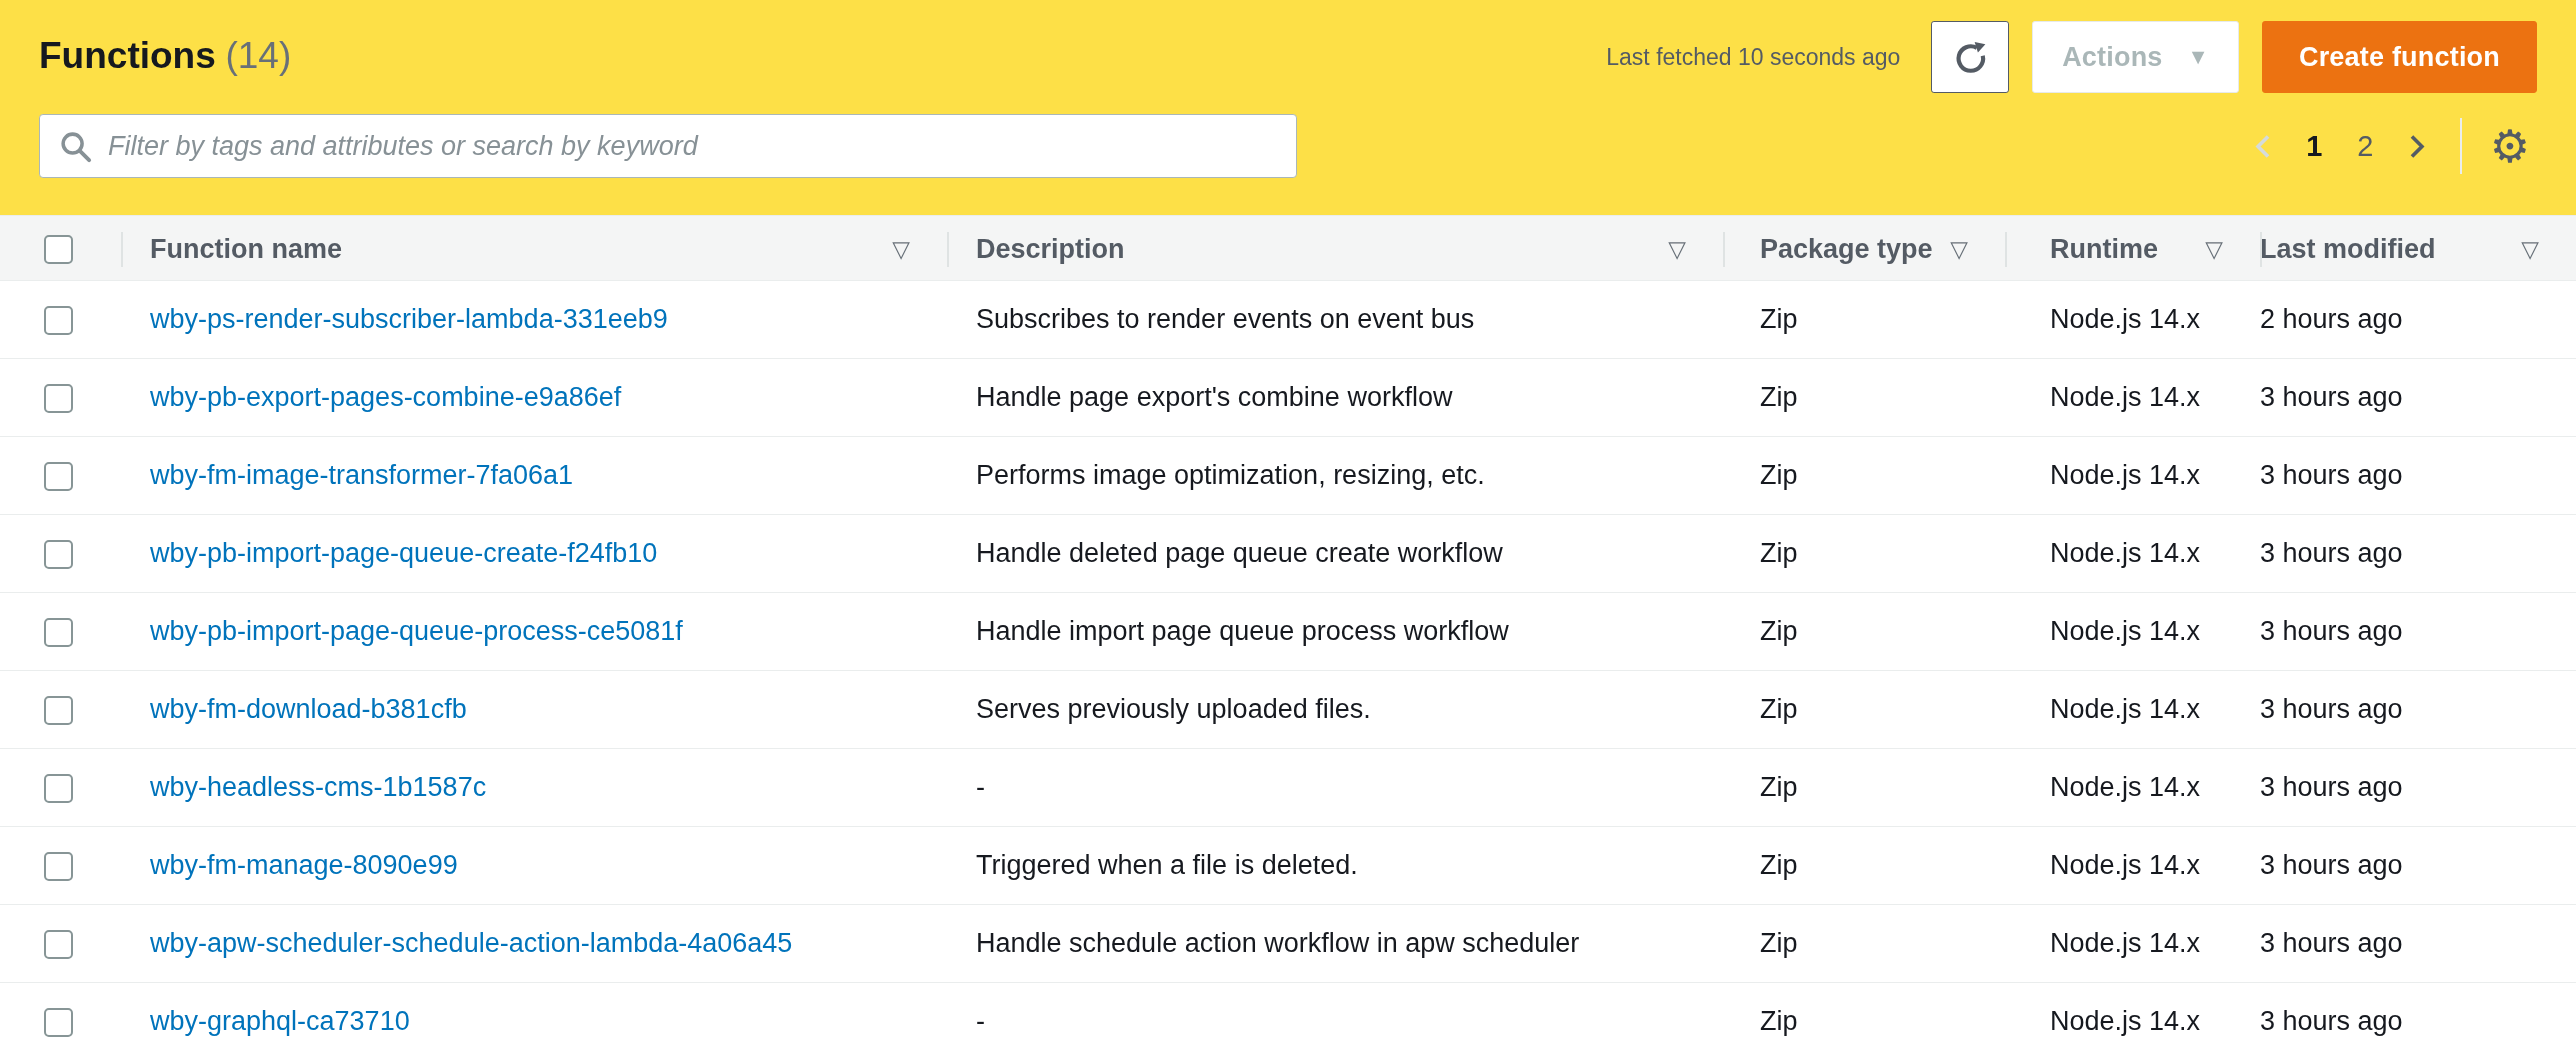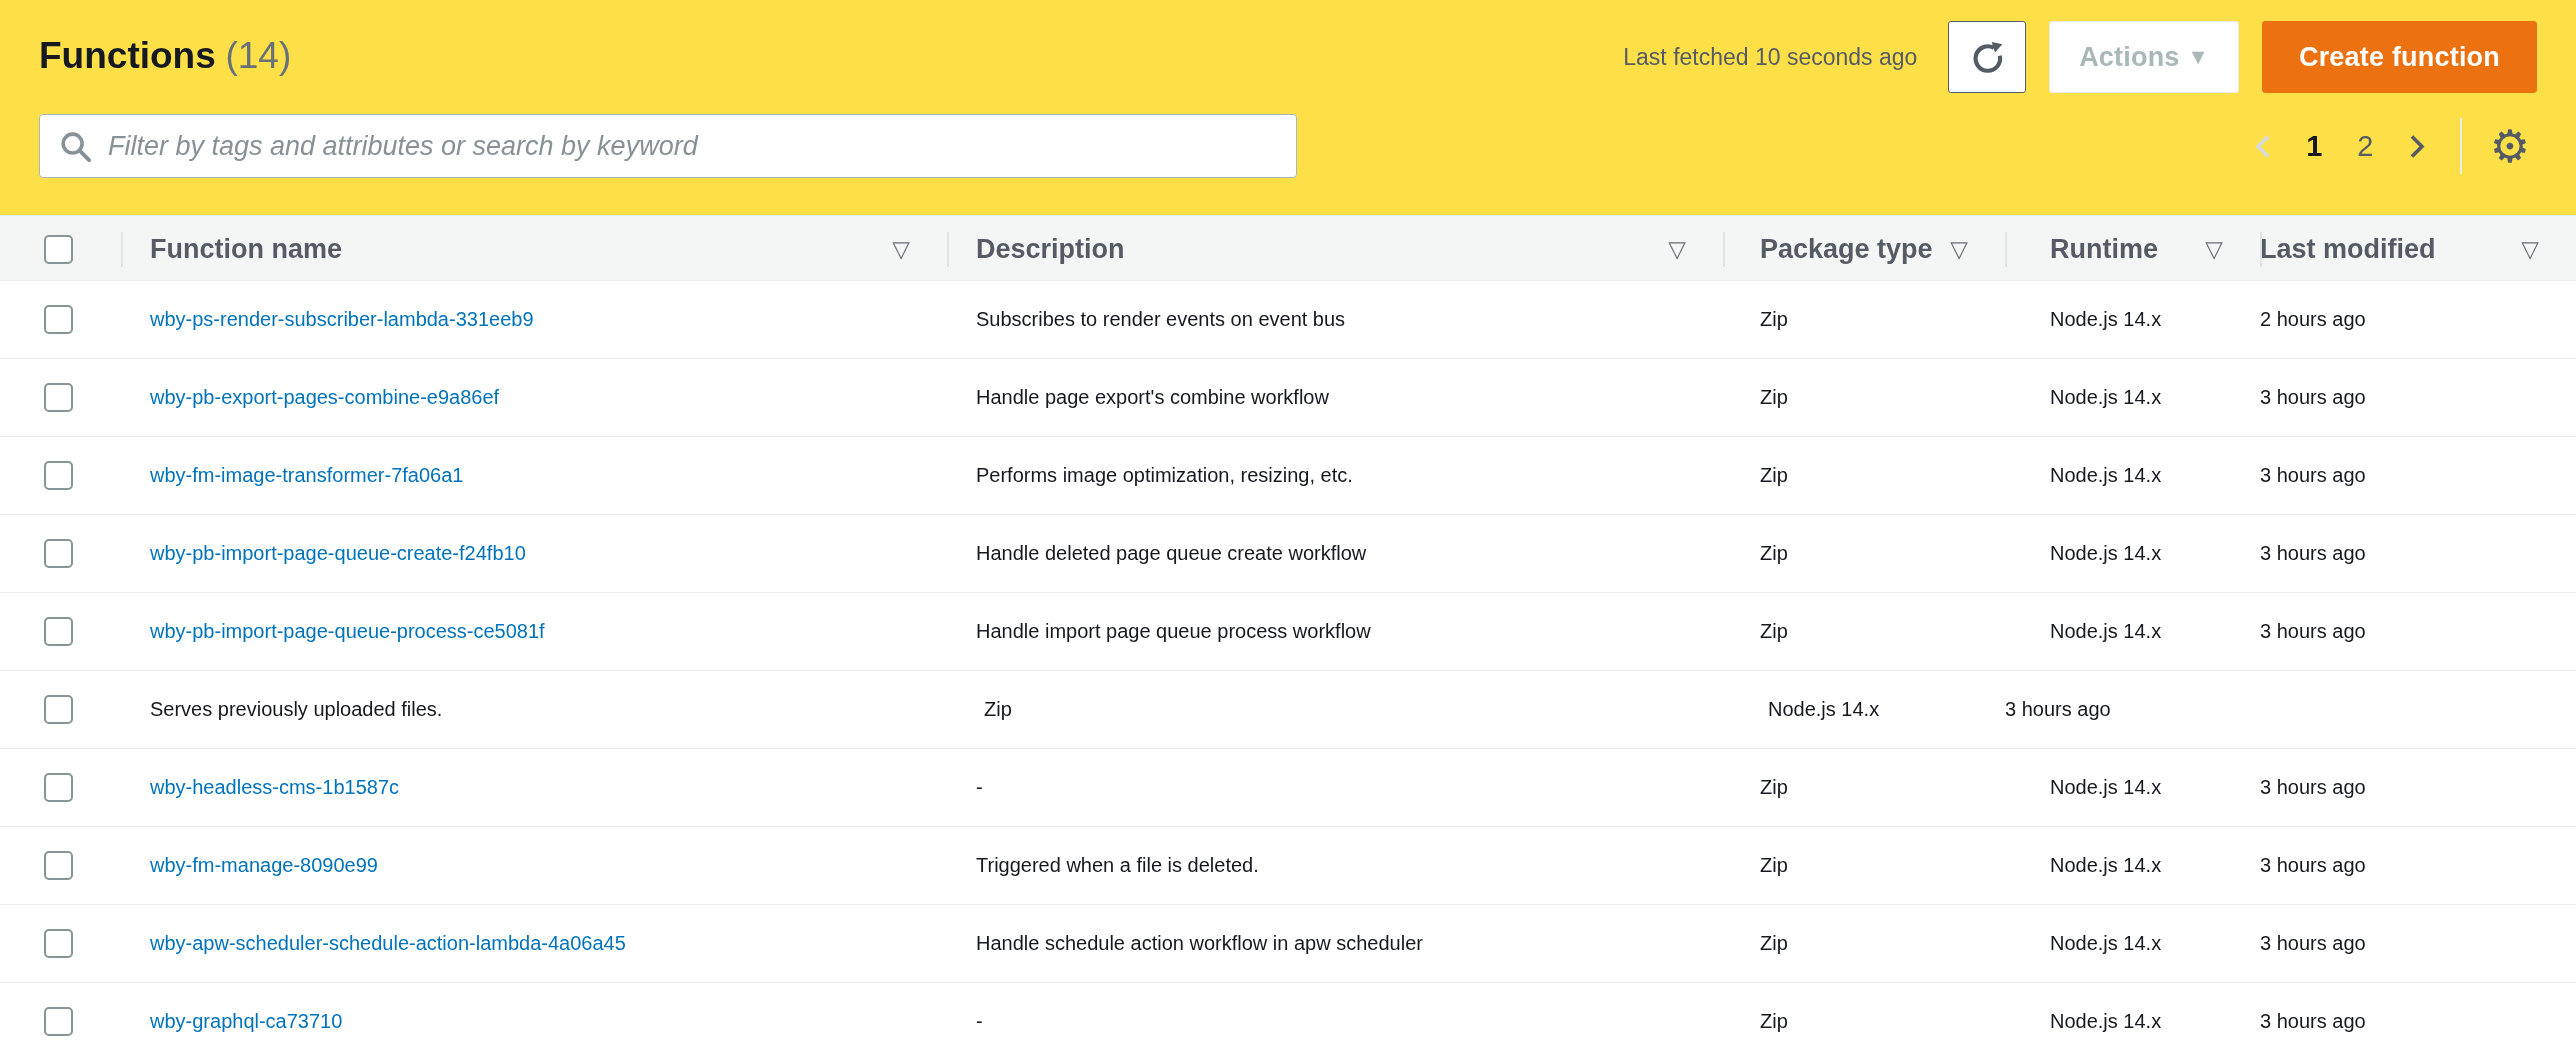--- a/index.html
+++ b/index.html
@@ -23,21 +23,21 @@
   .last-fetched { font-size: 23px; color: #545b64; margin-right: 7.8px; white-space: nowrap; }
 
   .btn {
     height: 72px; border-radius: 2.9px; font-size: 27px; font-weight: 700;
     font-family: "Liberation Sans", sans-serif;
     display: inline-flex; align-items: center; justify-content: center;
     cursor: pointer; background: #ffffff; letter-spacing: 0.2px;
   }
   .btn-refresh { width: 78px; border: 1.9px solid #545b64; }
   .btn-disabled {
-    border: 1.9px solid #e7eaea; color: #aab7b8; padding: 0 29px; gap: 8px;
+    border: 1.9px solid #e7eaea; color: #aab7b8; padding: 0 29px; gap: 25px;
     cursor: not-allowed; background: #fff;
   }
   .btn-disabled .caret { font-size: 21.4px; color: #aab7b8; }
   .btn-primary {
     background: #ec7211; border: 1.9px solid #ec7211; color: #ffffff; padding: 0 36px;
   }
 
   
   .controls {
     display: flex; justify-content: space-between; align-items: center;
@@ -94,21 +94,21 @@
     width: 1.9px; background: #dfe3e3;
   }
   .col-check { padding-left: 44px; }
   .col-name  { padding-left: 29px; }
   .col-desc  { padding-left: 29px; }
   .col-pkg   { padding-left: 37px; }
   .col-rt    { padding-left: 45px; }
   .col-mod   { }
 
   .tr { height: 78px; border-bottom: 1.9px solid #eaeded; background: #ffffff; }
-  .td { font-size: 20px; color: #16191f; overflow: hidden; white-space: nowrap; }
+  .td { font-size: 27px; color: #16191f; overflow: hidden; white-space: nowrap; }
   .link { color: #0073bb; text-decoration: none; cursor: pointer; }
 
   .checkbox {
     display: inline-block; width: 29px; height: 29px;
     border: 2.9px solid #879596; border-radius: 4.9px; background: #ffffff; cursor: pointer;
     vertical-align: middle;
   }
 </style>
 </head>
 <body>
@@ -260,20 +260,23 @@
     <div class="td col-desc">Handle import page queue process workflow</div>
     <div class="td col-pkg">Zip</div>
     <div class="td col-rt">Node.js 14.x</div>
     <div class="td col-mod">3 hours ago</div>
   </div>
 
   <div class="tr grid-row">
     <div class="td col-check">
       <span class="checkbox"></span>
     </div>
+    <div class="td col-name">
+      <a class="link">wby-fm-download-b381cfb</a>
+    </div>
     <div class="td col-desc">Serves previously uploaded files.</div>
     <div class="td col-pkg">Zip</div>
     <div class="td col-rt">Node.js 14.x</div>
     <div class="td col-mod">3 hours ago</div>
   </div>
 
   <div class="tr grid-row">
     <div class="td col-check">
       <span class="checkbox"></span>
     </div>

